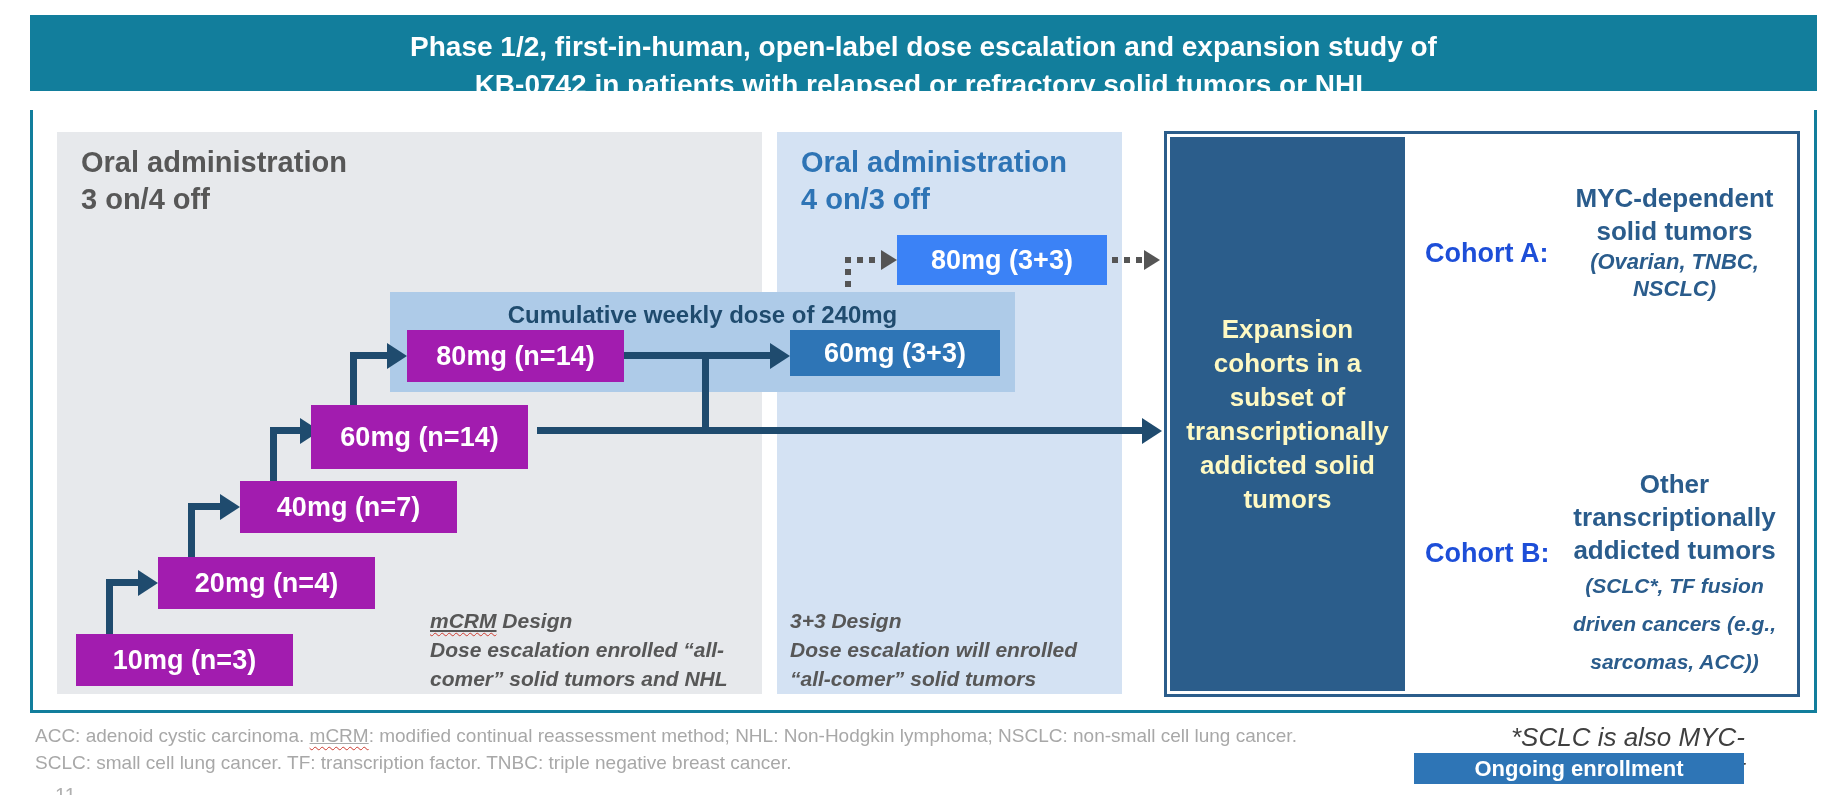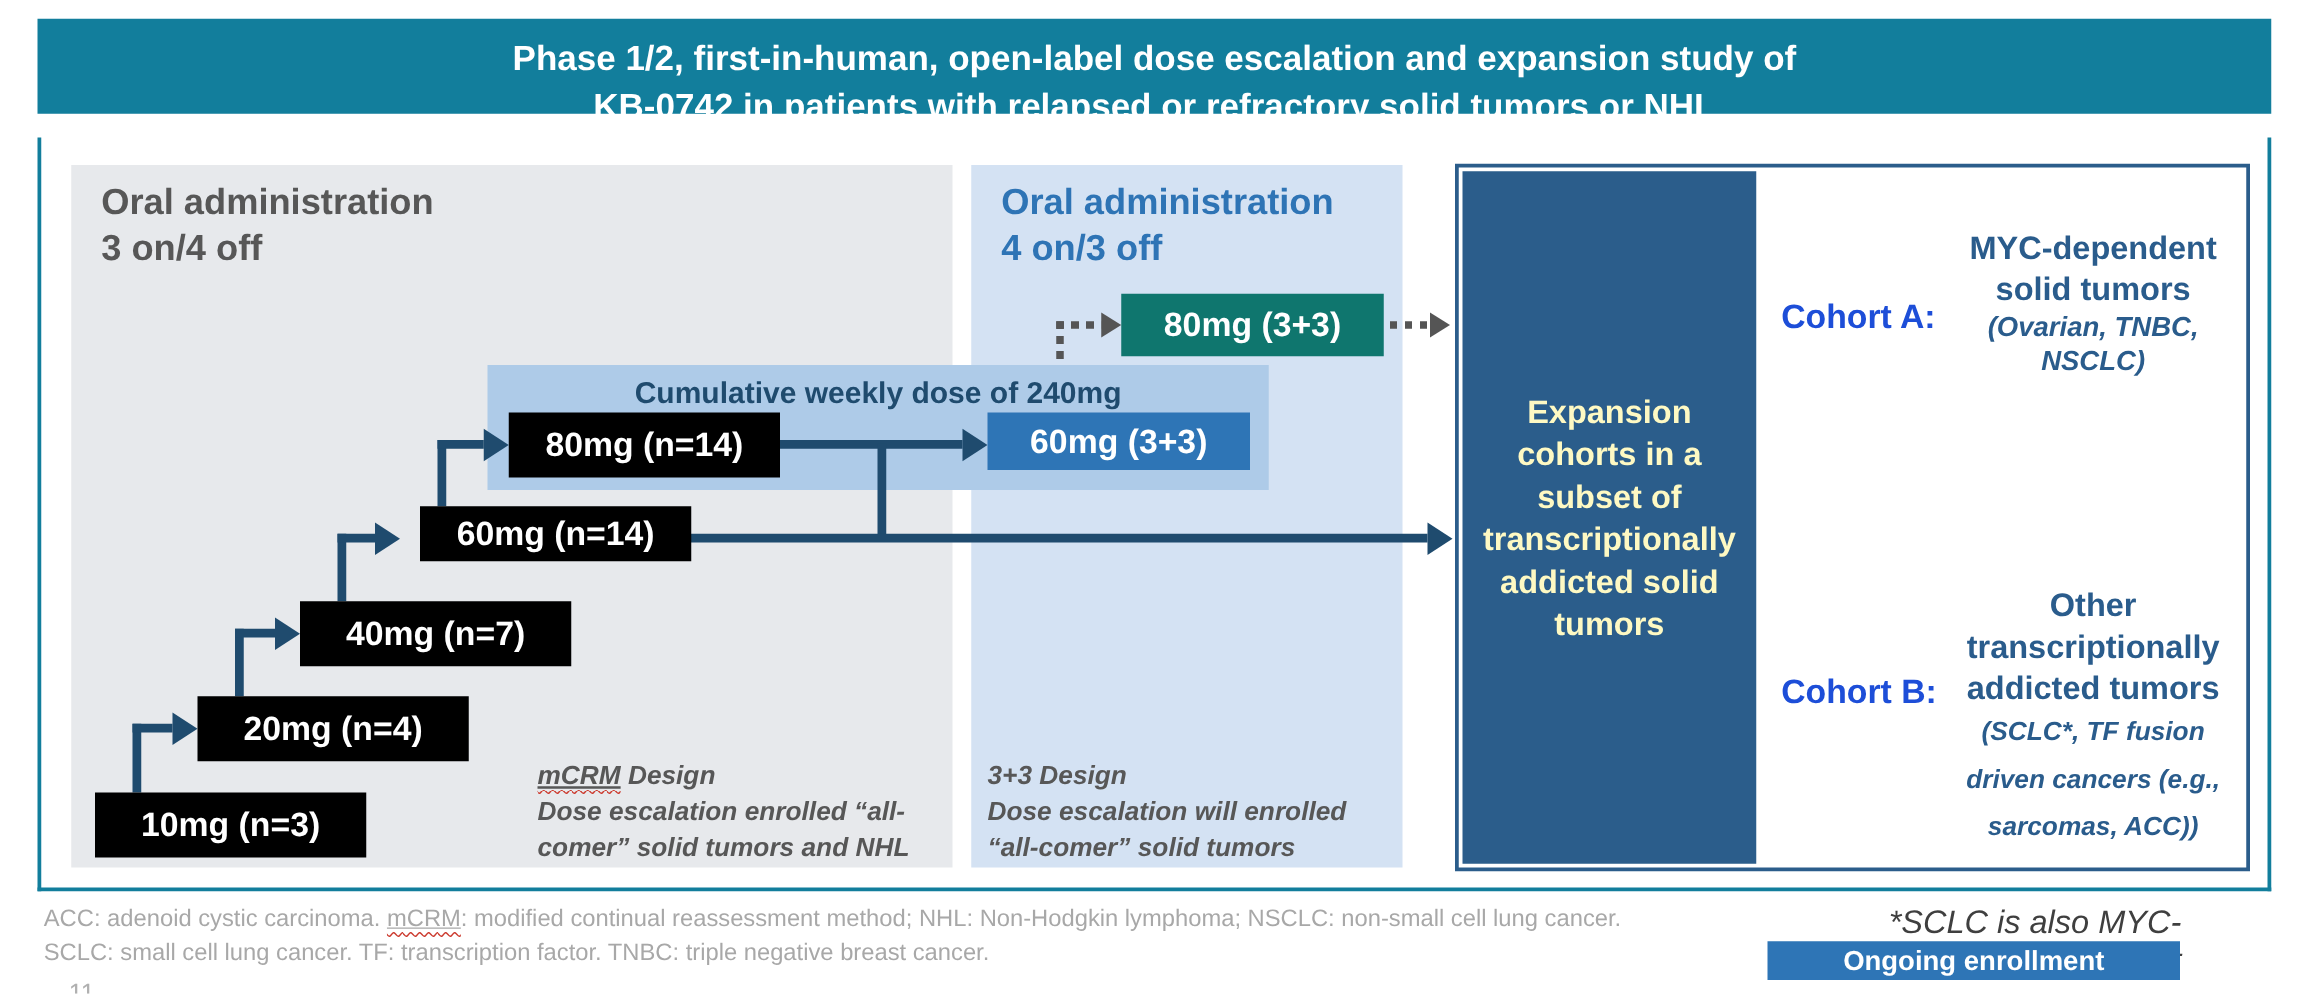--- a/index.html
+++ b/index.html
@@ -15,24 +15,24 @@
          border-left:3px solid #127e9c;border-right:3px solid #127e9c;border-bottom:3px solid #127e9c;background:#ffffff;}
   
   .panel-gray{left:57px;top:132px;width:705px;height:562px;background:#e7e9ec;}
   .panel-blue{left:777px;top:132px;width:345px;height:562px;background:#d4e2f3;}
   .panel-title{font-size:29px;font-weight:bold;line-height:37px;}
   .t-gray{color:#575757;} .t-blue{color:#2e74b5;}
   
   .band{left:390px;top:292px;width:625px;height:100px;background:#aecbe8;}
   .band-label{width:100%;text-align:center;margin-top:9px;font-size:24px;font-weight:bold;color:#1f4b6e;}
   
-  .dose{background:#000000;color:#ffffff;font-weight:bold;font-size:27px;
+  .dose{background:#a21caf;color:#ffffff;font-weight:bold;font-size:27px;
         display:flex;align-items:center;justify-content:center;}
   .dose-blue{background:#2e75b6;}
-  .dose-grey{background:#0f766e;}
+  .dose-grey{background:#3b82f6;}
   
   .navy-line{background:#1f4b6e;}
   .tri{width:0;height:0;border-top:13px solid transparent;border-bottom:13px solid transparent;
        border-left:20px solid #1f4b6e;}
   .tri-dash{width:0;height:0;border-top:10px solid transparent;border-bottom:10px solid transparent;
        border-left:16px solid #555555;}
   .hdash{height:6px;background-image:repeating-linear-gradient(90deg,#555555 0 6px,transparent 6px 12px);}
   .vdash{width:6px;background-image:repeating-linear-gradient(180deg,#555555 0 6px,transparent 6px 12px);}
   
   .group{left:1164px;top:131px;width:636px;height:566px;box-sizing:border-box;
@@ -113,21 +113,21 @@
   <div class="abs vdash" style="left:845px;top:257px;height:35px;"></div>
   <div class="abs hdash" style="left:845px;top:257px;width:36px;"></div>
   <div class="abs tri-dash" style="left:881px;top:250px;"></div>
 
   <div class="abs hdash" style="left:1112px;top:257px;width:32px;"></div>
   <div class="abs tri-dash" style="left:1144px;top:250px;"></div>
 
   <div class="abs dose" style="left:76px;top:634px;width:217px;height:52px;">10mg (n=3)</div>
   <div class="abs dose" style="left:158px;top:557px;width:217px;height:52px;">20mg (n=4)</div>
   <div class="abs dose" style="left:240px;top:481px;width:217px;height:52px;">40mg (n=7)</div>
-  <div class="abs dose" style="left:336px;top:405px;width:217px;height:44px;">60mg (n=14)</div>
+  <div class="abs dose" style="left:311px;top:405px;width:217px;height:64px;">60mg (n=14)</div>
   <div class="abs dose" style="left:407px;top:330px;width:217px;height:52px;">80mg (n=14)</div>
 
   <div class="abs dose dose-blue" style="left:790px;top:330px;width:210px;height:46px;">60mg (3+3)</div>
   <div class="abs dose dose-grey" style="left:897px;top:235px;width:210px;height:50px;">80mg (3+3)</div>
 
   <div class="abs design-note" style="left:430px;top:606px;">
     <div><span class="uline"><span class="squiggle">mCRM</span></span><span> Design</span></div>
     <div>Dose escalation enrolled “all-</div>
     <div>comer” solid tumors and NHL</div>
   </div>

